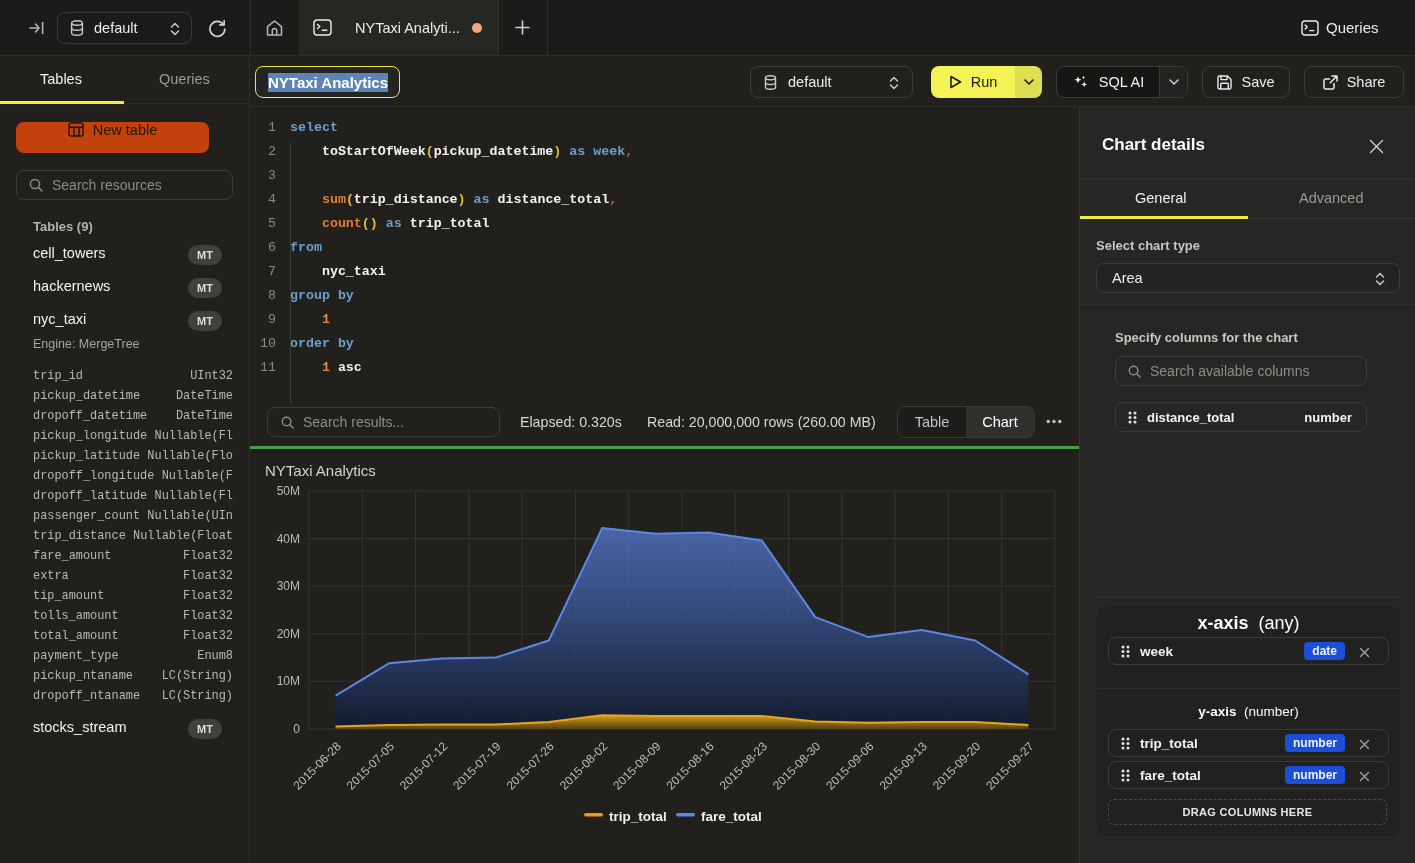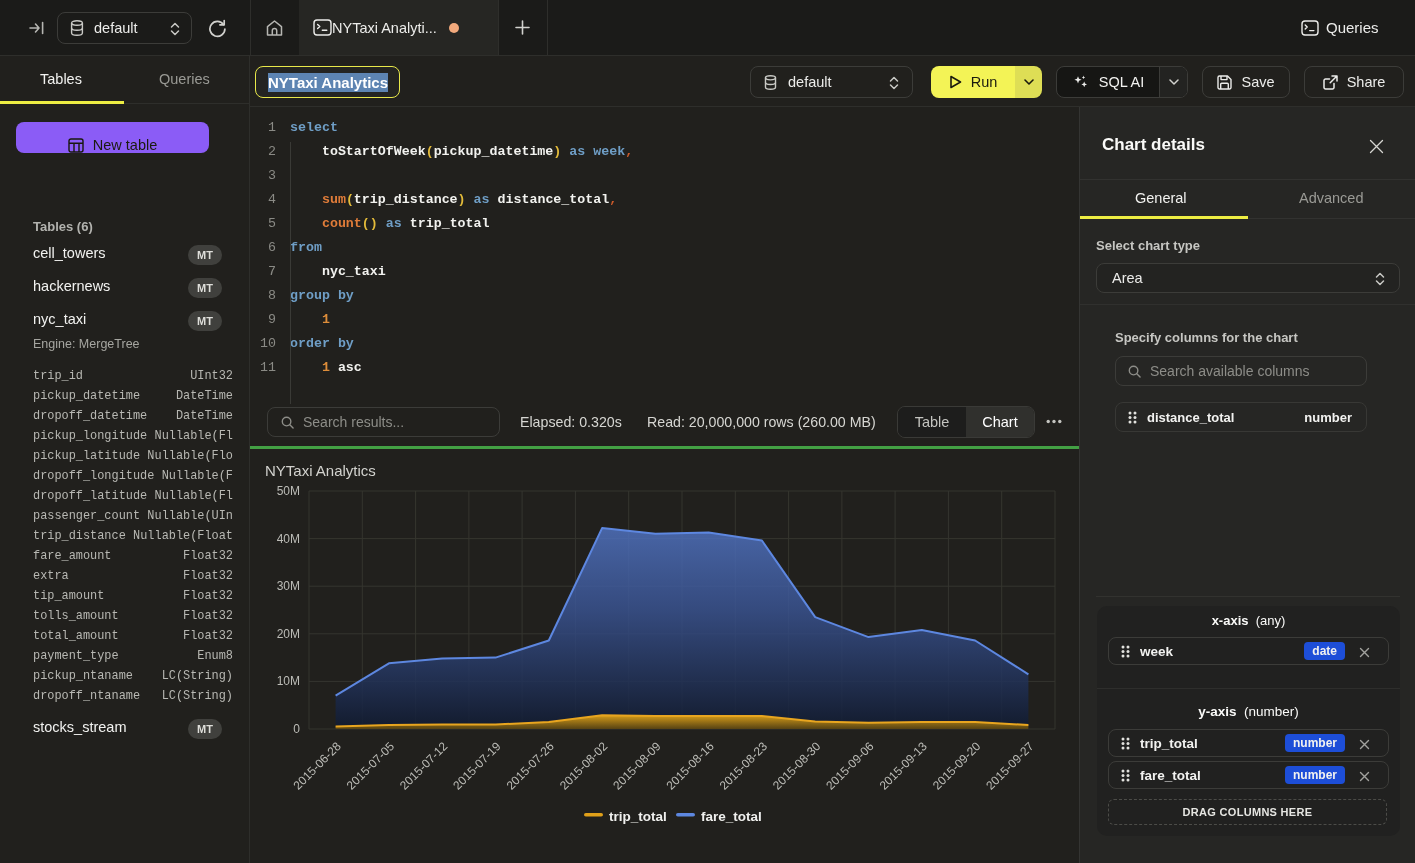--- a/index.html
+++ b/index.html
@@ -63,21 +63,21 @@
     <div class="vline" style="left:0"></div>
 
     <svg class="abs" style="left:16px;top:20px" width="17" height="16" viewBox="0 0 17 16" fill="none" stroke="#b6b6b2" stroke-width="1.5" stroke-linejoin="round">
           <path d="M1.5 6.6L8.5 1l7 5.6V15h-14zM6.3 15v-4.4a2.2 2.2 0 0 1 4.4 0V15"></path>
         </svg>
     <div id="activetab">
       <svg style="margin-left:14px" width="19" height="17" viewBox="0 0 19 17" fill="none" stroke="#ececea" stroke-width="1.4" stroke-linejoin="round" stroke-linecap="round">
             <rect x="1" y="1" width="17" height="15" rx="3"></rect>
             <path d="M4.6 5.4l2.2 2.1-2.2 2.1M9.3 11.3h4.5"></path>
           </svg>
-      <span class="txt" style="margin-left:0">NYTaxi Analyti...</span>
+      <span class="txt" style="margin-left:23px">NYTaxi Analyti...</span>
       <span style="margin-left:12px;width:10px;height:10px;border-radius:50%;background:#f2a97c;display:inline-block"></span>
     </div>
     <div class="vline" style="left:248px"></div>
     <svg class="abs" style="left:265px;top:20px" width="15" height="15" viewBox="0 0 15 15" stroke="#d2d2ce" stroke-width="1.6" stroke-linecap="round">
           <path d="M7.5 1v13M1 7.5h13"></path>
         </svg>
     <div class="vline" style="left:297px"></div>
   </div>
 
   <svg class="abs" style="left:1301px;top:20px" width="18" height="16" viewBox="0 0 18 16" fill="none" stroke="#ececea" stroke-width="1.4" stroke-linejoin="round" stroke-linecap="round">
@@ -87,29 +87,36 @@
   <span class="abs txt" style="left:1326px;top:19px;font-size:15px">Queries</span>
 </div>
 <div id="sidebar">
 
   <div class="abs" style="left:0;top:0;width:249px;height:48px;border-bottom:1px solid #2e2e2b">
     <span class="abs" style="left:40px;top:15px;color:#f2f2f0;font-size:14.5px">Tables</span>
     <span class="abs" style="left:159px;top:15px;color:#9a9a95;font-size:14.5px">Queries</span>
     <div class="abs" style="left:0;top:45px;width:124px;height:3px;background:#eded43"></div>
   </div>
 
-  <div class="abs" style="left:16px;top:66px;width:193px;height:31px;background:#8b5cf6;border-radius:8px;display:flex;align-items:flex-end;justify-content:center">
+  <div class="abs" style="left:16px;top:66px;width:193px;height:31px;background:#c2410c;border-radius:8px;display:flex;align-items:flex-start;justify-content:center">
     <svg width="16" height="15" viewBox="0 0 16 15" fill="none" stroke="#18180d" stroke-width="1.4">
           <rect x="1" y="1" width="14" height="13" rx="2"></rect>
           <path d="M1 5.3h14M6 5.3V14M11 5.3V14"></path>
         </svg>
     <span style="margin-left:9px;color:#1b1b0e;font-size:14.5px">New table</span>
   </div>
 
-  <span class="abs" style="left:33px;top:163px;color:#b2b2ae;font-size:13px;font-weight:bold">Tables (6)</span>
+  <div class="ginput abs" style="left:16px;top:114px;width:217px;height:30px">
+    <svg style="margin-left:12px" width="14" height="14" viewBox="0 0 14 14" fill="none" stroke="#8d8d88" stroke-width="1.5" stroke-linecap="round">
+          <circle cx="6" cy="6" r="4.6"></circle>
+          <path d="M9.5 9.5L13 13"></path>
+        </svg>
+    <span style="margin-left:9px">Search resources</span>
+  </div>
+  <span class="abs" style="left:33px;top:163px;color:#b2b2ae;font-size:13px;font-weight:bold">Tables (9)</span>
 
   <span class="abs tname" style="top:189px">cell_towers</span>
       <span class="abs mt" style="top:189px">MT</span>
   <span class="abs tname" style="top:222px">hackernews</span>
       <span class="abs mt" style="top:222px">MT</span>
   <span class="abs tname" style="top:255px">nyc_taxi</span>
       <span class="abs mt" style="top:255px">MT</span>
   <span class="abs" style="left:33px;top:281px;color:#a6a6a1;font-size:12.5px">Engine: MergeTree</span>
   <div class="crow" style="top:310px">
         <span>trip_id</span>
@@ -397,21 +404,21 @@
           <circle cx="7" cy="6.5" r="1.5"></circle>
           <circle cx="2" cy="11" r="1.5"></circle>
           <circle cx="7" cy="11" r="1.5"></circle>
         </svg>
     <span style="color:#f2f2f0;font-size:13px;font-weight:bold">distance_total</span>
     <span style="position:absolute;right:14px;color:#f2f2f0;font-size:13px;font-weight:bold">number</span>
   </div>
 
   <div class="abs" style="left:16px;top:489px;width:304px;height:1px;background:#32322f"></div>
   <div class="abs" style="left:17px;top:499px;width:303px;height:230px;background:#212120;border-radius:10px">
-    <div class="abs" style="left:0;top:7px;width:303px;text-align:center;font-size:13px;color:#fafaf8"><b>x-axis</b>&nbsp;&nbsp;(any)</div>
+    <div class="abs" style="left:0;top:7px;width:303px;text-align:center;font-size:18px;color:#fafaf8"><b>x-axis</b>&nbsp;&nbsp;(any)</div>
     <div class="prow" style="left:11px;top:31px;width:281px;height:28px">
       <svg class="handle" width="9" height="13" viewBox="0 0 9 13" fill="#e2e2de">
             <circle cx="2" cy="2" r="1.5"></circle>
             <circle cx="7" cy="2" r="1.5"></circle>
             <circle cx="2" cy="6.5" r="1.5"></circle>
             <circle cx="7" cy="6.5" r="1.5"></circle>
             <circle cx="2" cy="11" r="1.5"></circle>
             <circle cx="7" cy="11" r="1.5"></circle>
           </svg>
       <span style="color:#f2f2f0;font-size:13.5px;font-weight:bold">week</span>

